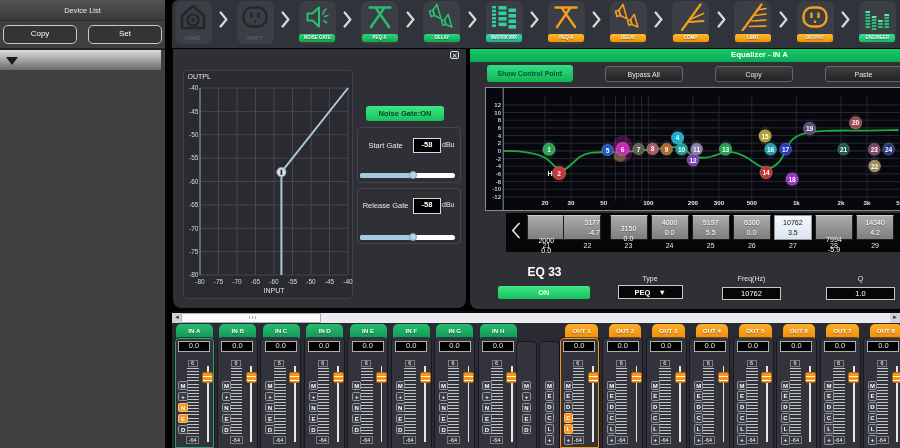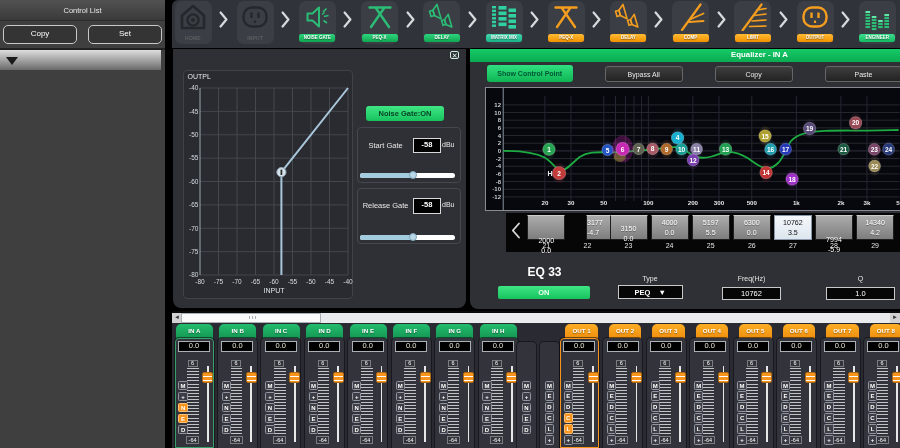--- a/index.html
+++ b/index.html
@@ -1,21 +1,21 @@
 <!DOCTYPE html>
 <html><head><meta charset="utf-8">
 <style>
 *{margin:0;padding:0;box-sizing:border-box}
 body{font-family:"Liberation Sans",sans-serif;background:#000;}
 #scr{position:relative;width:900px;height:448px;overflow:hidden;background:#000;}
 .abs{position:absolute;}
 </style></head><body>
 <div id="scr">
 <div class="abs" style="left:0;top:0;width:165px;height:448px;background:#3f3f3f;">
-<div class="abs" style="left:0;top:0;width:165px;height:21px;background:linear-gradient(#525252,#3a3a3a);border-bottom:1px solid #2c2c2c;color:#e8e8e8;font-size:7.5px;line-height:21px;text-align:center;">Control List</div>
+<div class="abs" style="left:0;top:0;width:165px;height:21px;background:linear-gradient(#525252,#3a3a3a);border-bottom:1px solid #2c2c2c;color:#e8e8e8;font-size:7.5px;line-height:21px;text-align:center;">Device List</div>
 <div class="abs" style="left:3px;top:25px;width:74px;height:19px;background:#343434;border:1.5px solid #c9c9c9;border-radius:5px;color:#fff;font-size:8px;line-height:16px;text-align:center;">Copy</div>
 <div class="abs" style="left:88px;top:25px;width:74px;height:19px;background:#343434;border:1.5px solid #c9c9c9;border-radius:5px;color:#fff;font-size:8px;line-height:16px;text-align:center;">Set</div>
 <div class="abs" style="left:0;top:48px;width:165px;height:2px;background:#222;"></div>
 <div class="abs" style="left:0;top:50px;width:161px;height:20px;background:linear-gradient(#dedede,#6a6a6a);"></div>
 <div class="abs" style="left:6px;top:57px;width:0;height:0;border-left:6px solid transparent;border-right:6px solid transparent;border-top:8px solid #1a1a1a;"></div>
 </div>
 <div class="abs" style="left:172px;top:0;width:728px;height:47.5px;background:#30333a;border-radius:6px 0 0 0;"></div>
 <div class="abs" style="left:174.5px;top:1px;width:37px;height:43px;background:#3b3f45;border-radius:7px;"></div>
 <div class="abs" style="left:179.0px;top:3px;width:28px;height:28px;">
       <svg width="28" height="28" viewBox="0 0 28 28" style="position:absolute;left:0;top:0;">
@@ -504,21 +504,21 @@
         <circle cx="403.6" cy="62.1" r="5.9" fill="#24397a" stroke="rgba(255,255,255,0.22)" stroke-width="1"></circle>
         <text x="403.6" y="64.7" fill="#fff" font-size="6.6" font-weight="bold" text-anchor="middle" font-family="Liberation Sans">24</text>
         <text x="65.1" y="88.6" fill="#e8e8e8" font-size="7" font-weight="bold" text-anchor="middle" font-family="Liberation Sans">H</text>
       </svg>
 <div class="abs" style="left:35.8px;top:163.8px;width:394.2px;height:39.6px;background:#060606;"></div>
 <svg class="abs" style="left:40px;top:173px;" width="11" height="17" viewBox="0 0 11 17">
         <path d="M9 1.5 L2.8 8.5 L9 15.5" fill="none" stroke="#dcdcdc" stroke-width="1.8" stroke-linecap="round" stroke-linejoin="round"></path>
       </svg>
 <div class="abs" style="left:57.3px;top:165.5px;width:38px;height:25.5px;background:linear-gradient(#ababab,#7e7e7e);color:#fff;border:1px solid #1e1e1e;border-top:1px solid #cdcdcd;font-size:7.1px;text-align:center;line-height:10.8px;text-shadow:0 1px 0 rgba(0,0,0,.35);padding-top:20px;">2000<br>0.0</div>
 <div class="abs" style="left:57.3px;top:193.3px;width:38px;color:#e4e4e4;font-size:7px;text-align:center;">21</div>
-<div class="abs" style="left:116px;top:165.5px;width:38px;height:25.5px;background:linear-gradient(#ababab,#7e7e7e);color:#fff;border:1px solid #1e1e1e;border-top:1px solid #cdcdcd;font-size:7.1px;text-align:left;line-height:10.8px;text-shadow:0 1px 0 rgba(0,0,0,.35);padding-top:2px;">3177<br>-4.7</div>
+<div class="abs" style="left:93px;top:165.5px;width:38px;height:25.5px;background:linear-gradient(#ababab,#7e7e7e);color:#fff;border:1px solid #1e1e1e;border-top:1px solid #cdcdcd;font-size:7.1px;text-align:right;line-height:10.8px;text-shadow:0 1px 0 rgba(0,0,0,.35);padding-top:2px;">3177<br>-4.7</div>
 <div class="abs" style="left:98.4px;top:193.3px;width:38px;color:#e4e4e4;font-size:7px;text-align:center;">22</div>
 <div class="abs" style="left:139.5px;top:165.5px;width:38px;height:25.5px;background:linear-gradient(#ababab,#7e7e7e);color:#fff;border:1px solid #1e1e1e;border-top:1px solid #cdcdcd;font-size:7.1px;text-align:center;line-height:10.8px;text-shadow:0 1px 0 rgba(0,0,0,.35);padding-top:8px;">3150<br>0.0</div>
 <div class="abs" style="left:139.5px;top:193.3px;width:38px;color:#e4e4e4;font-size:7px;text-align:center;">23</div>
 <div class="abs" style="left:180.6px;top:165.5px;width:38px;height:25.5px;background:linear-gradient(#ababab,#7e7e7e);color:#fff;border:1px solid #1e1e1e;border-top:1px solid #cdcdcd;font-size:7.1px;text-align:center;line-height:10.8px;text-shadow:0 1px 0 rgba(0,0,0,.35);padding-top:2px;">4000<br>0.0</div>
 <div class="abs" style="left:180.6px;top:193.3px;width:38px;color:#e4e4e4;font-size:7px;text-align:center;">24</div>
 <div class="abs" style="left:221.7px;top:165.5px;width:38px;height:25.5px;background:linear-gradient(#ababab,#7e7e7e);color:#fff;border:1px solid #1e1e1e;border-top:1px solid #cdcdcd;font-size:7.1px;text-align:center;line-height:10.8px;text-shadow:0 1px 0 rgba(0,0,0,.35);padding-top:2px;">5197<br>5.5</div>
 <div class="abs" style="left:221.7px;top:193.3px;width:38px;color:#e4e4e4;font-size:7px;text-align:center;">25</div>
 <div class="abs" style="left:262.8px;top:165.5px;width:38px;height:25.5px;background:linear-gradient(#ababab,#7e7e7e);color:#fff;border:1px solid #1e1e1e;border-top:1px solid #cdcdcd;font-size:7.1px;text-align:center;line-height:10.8px;text-shadow:0 1px 0 rgba(0,0,0,.35);padding-top:2px;">6300<br>0.0</div>
 <div class="abs" style="left:262.8px;top:193.3px;width:38px;color:#e4e4e4;font-size:7px;text-align:center;">26</div>
 <div class="abs" style="left:303.9px;top:165.5px;width:38px;height:25.5px;background:linear-gradient(#f4f8fc,#dde6ee);color:#111;border:1px solid #8a9aaa;font-size:7.1px;text-align:center;line-height:10.8px;padding-top:2px;">10762<br>3.5</div>

